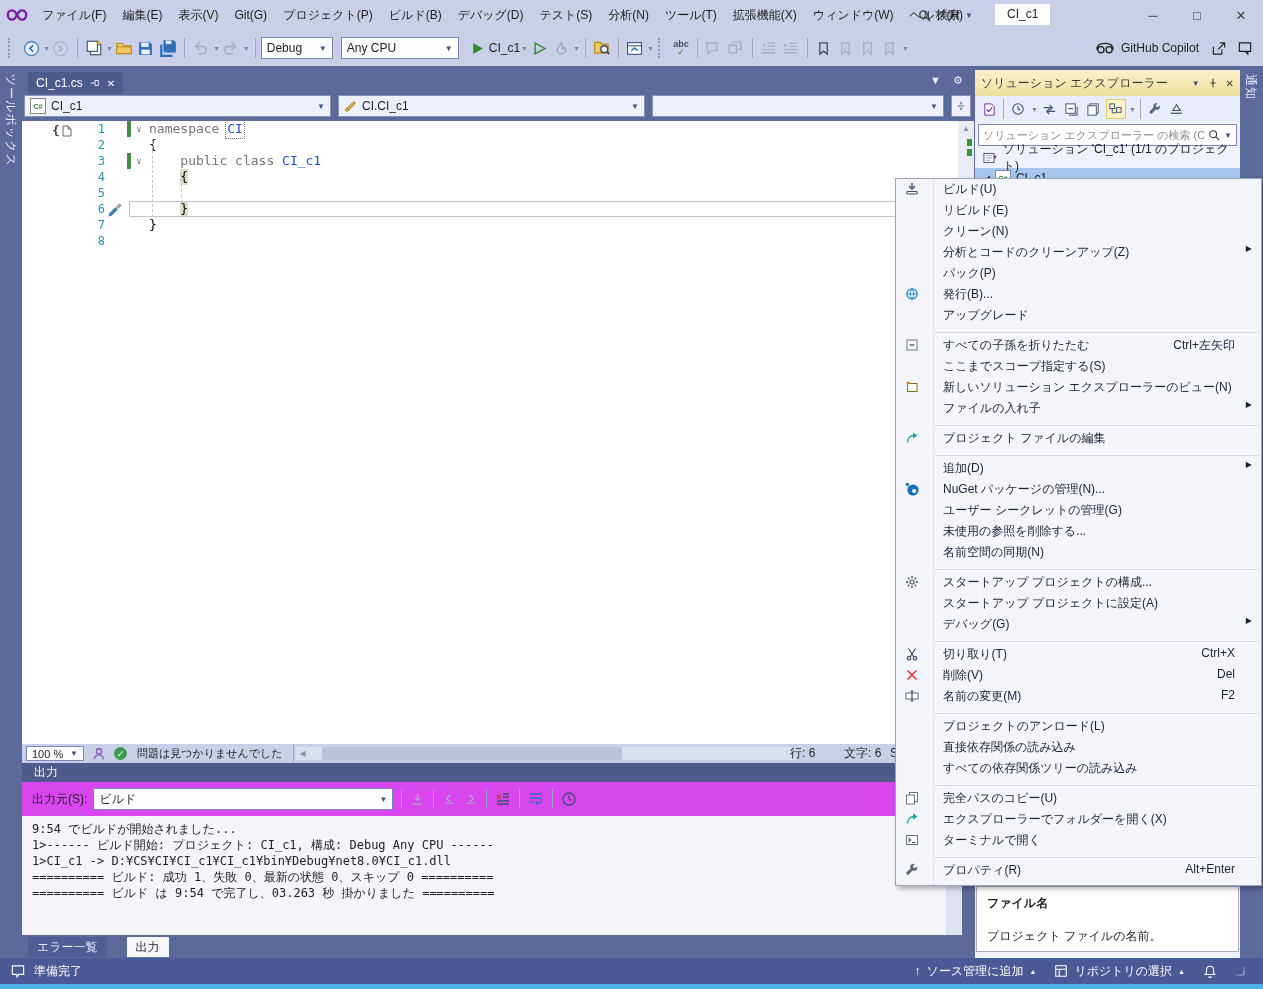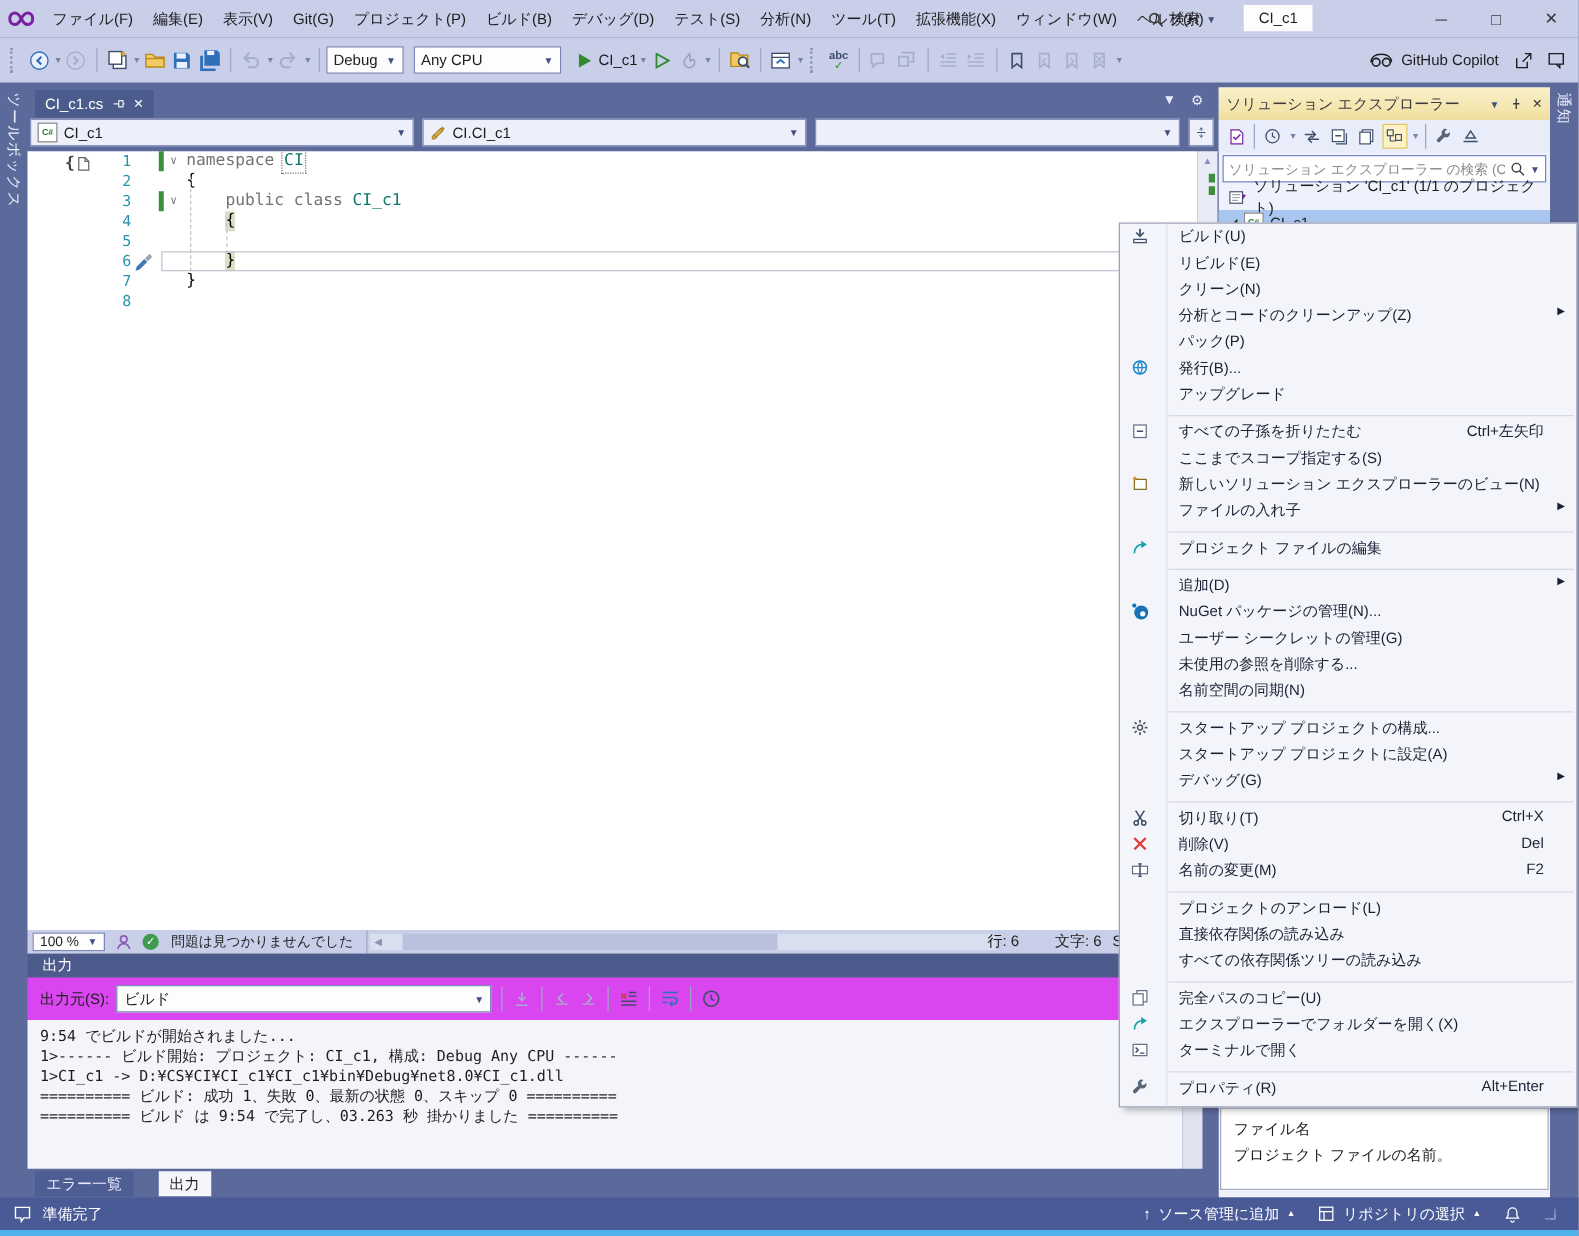--- a/index.html
+++ b/index.html
@@ -29,21 +29,21 @@
   #tabstrip-icons{position:absolute;left:930px;top:74px;color:#E8EBF8;display:flex;gap:12px;font-size:11px}
   #navbar{position:absolute;left:24px;top:95px;width:950px;height:26px;display:flex;gap:7px}
   .navdd{height:22px;background:#EDF0FB;border:1px solid #8891BC;display:flex;align-items:center;padding:0 5px;gap:5px;box-sizing:border-box}
   .navdd .caret{margin-left:auto}
   #code{position:absolute;left:22px;top:121px;width:936px;height:623px;background:#FFF;font-family:"DejaVu Sans Mono","Liberation Mono",monospace;font-size:13px}
   .crow{position:relative;display:flex;height:16px;line-height:16px;white-space:pre}
   .crow .num{width:83px;text-align:right;color:#2B91AF;font-size:12px}
   .crow .barslot{width:24px;position:relative}
   .crow .bar{position:absolute;left:22px;top:0;width:4px;height:16px;background:#3D8E3D}
   .crow .fold{width:20px;color:#7A7A7A;font-size:9px;text-align:center}
-  .kw{color:#737373}.type{color:#0f766e}.pl{color:#000}
+  .kw{color:#737373}.type{color:#1d4ed8}.pl{color:#000}
   .hl{background:#DCE0C8}
   .tokbox{outline:1px dotted #777;outline-offset:1px}
   .curline::after{content:'';position:absolute;left:107px;right:18px;top:0;bottom:0;border:1px solid #BFC4CE}
   .iguide{position:absolute;border-left:1px dashed #C3C3C3;width:0}
   #brace-indicator{position:absolute;left:30px;top:2px;display:flex;gap:2px;align-items:center;color:#444;font-weight:bold}
   #vscroll{position:absolute;left:958px;top:121px;width:16px;height:623px;background:#E9ECF6}
   #vscroll .arr{height:14px;display:flex;align-items:center;justify-content:center;color:#8A92B8;font-size:8px}
   .gmark{position:absolute;left:9px;width:5px;height:7px;background:#3D8E3D}
   
   #ebottom{position:absolute;left:22px;top:744px;width:936px;height:19px;background:#C9CFE9;display:flex;align-items:center;font-size:11px}
@@ -78,21 +78,21 @@
   #ctx{position:absolute;left:895px;top:178px;width:367px;background:#F4F5FB;border:1px solid #9EA2B8;box-shadow:3px 3px 5px rgba(0,0,0,.28);padding:2px 0;box-sizing:border-box;z-index:50}
   #ctx::before{content:'';position:absolute;left:37px;top:0;bottom:0;width:1px;background:#E0E2ED}
   .mi{position:relative;height:21px;display:flex;align-items:flex-start;color:#1B2034}
   .mi .ic{position:absolute;left:8px;width:16px;height:16px;display:flex;align-items:center;justify-content:center}
   .mi .lb{padding-left:47px}
   .mi .sc{margin-left:auto;padding-right:26px;color:#1B2034}
   .mi .sub{position:absolute;right:9px;font-size:8px;color:#1B2034}
   .msep{height:1px;background:#D6D8E5;margin:4px 2px 4px 39px}
   
   #props{position:absolute;left:976px;top:886px;width:263px;height:66px;background:#FFF;border:1px solid #A8ACC0;box-sizing:border-box;padding:8px 10px;z-index:10}
-  #props .f{font-weight:normal;margin-bottom:4px}
+  #props .f{font-weight:bold;margin-bottom:16px}
   
   #statusbar{position:absolute;left:0;top:958px;width:1263px;height:26px;background:#4A5A96;color:#FFF;display:flex;align-items:center}
   #statusbar .right{margin-left:auto;display:flex;align-items:center;gap:18px;padding-right:18px}
   .sbitem{display:flex;align-items:center;gap:6px}
   .up7{font-size:7px}
   #bottomline{position:absolute;left:0;top:984px;width:1263px;height:5px;background:#4FB3EA}
 </style>
 </head>
 <body>
 
@@ -187,21 +187,21 @@
       </span>
     <span class="caret-s">▼</span>
     <span class="ti">
         <svg width="17" height="17" viewBox="0 0 16 16">
           <path d="M12 6H6a3.5 3.5 0 000 7h4" fill="none" stroke="#A7AECB" stroke-width="1.6"></path>
           <path d="M9 2l3.5 4L9 9.5" fill="none" stroke="#A7AECB" stroke-width="1.6"></path>
         </svg>
       </span>
     <span class="caret-s">▼</span>
     <div class="tsep"></div>
-    <div class="dd" style="width:62px">
+    <div class="dd" style="width:72px">
         <span>Debug</span>
         <span class="caret" style="margin-left:auto">▼</span>
       </div>
     <div class="dd" style="width:118px;margin-left:8px">
         <span>Any CPU</span>
         <span class="caret" style="margin-left:auto">▼</span>
       </div>
     <span class="ti" style="margin-left:8px">
         <svg width="13" height="13" viewBox="0 0 12 12">
           <path d="M2 1l9 5-9 5z" fill="#2E8B2E"></path>

